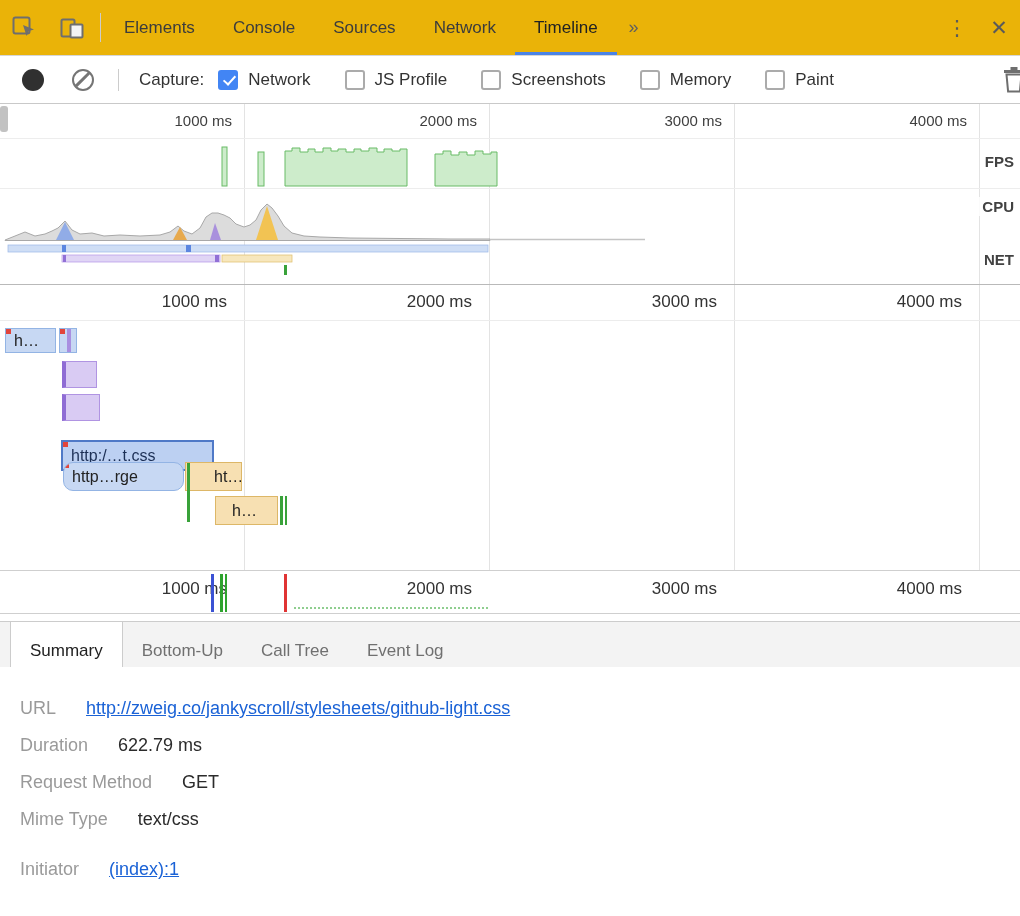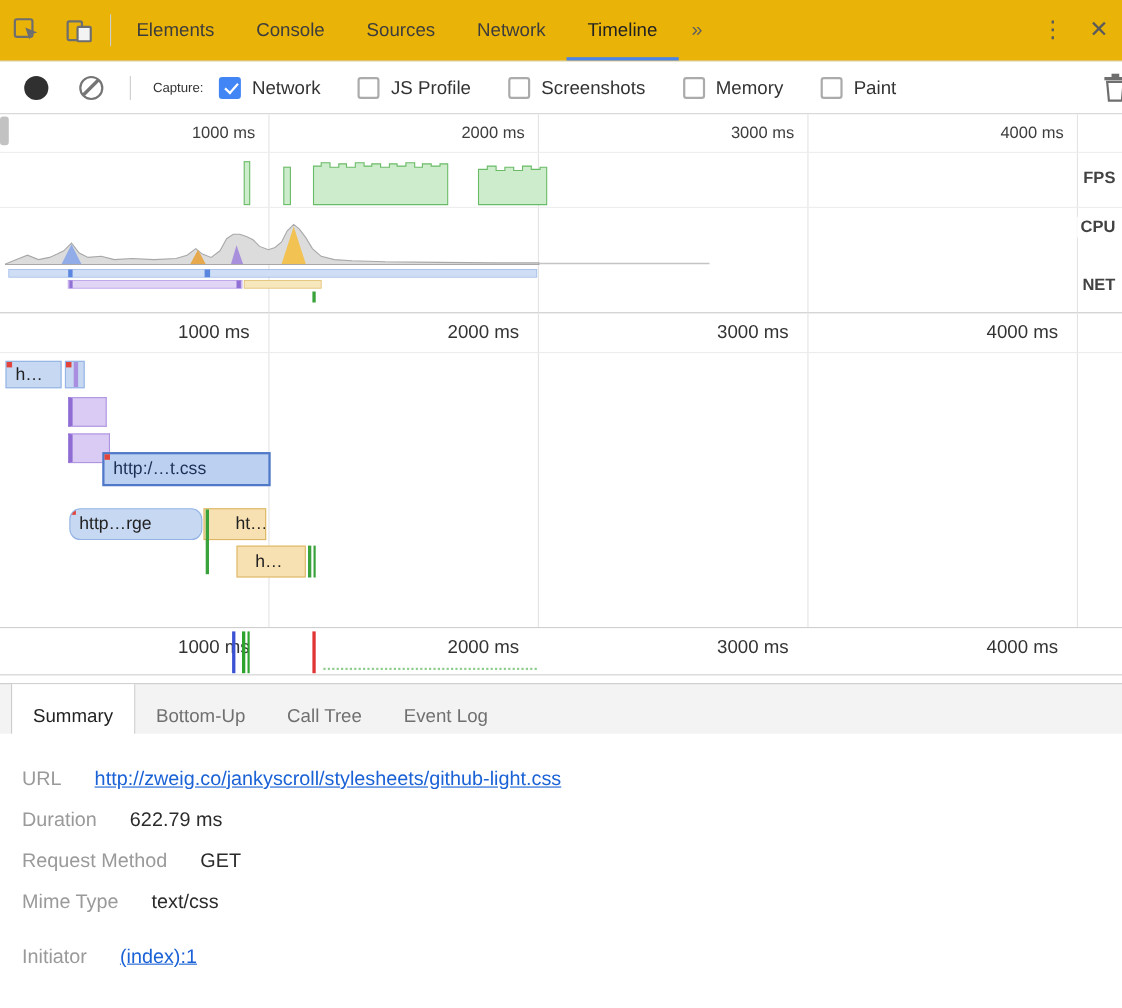--- a/index.html
+++ b/index.html
@@ -18,21 +18,21 @@
   .spacer { flex:1; }
   .glyph-btn { display:flex; align-items:center; justify-content:center; width:42px; font-size:21px; color:#5a5a5a; cursor:pointer; }
 
   
   .toolbar { position:absolute; top:56px; left:0; right:0; height:48px; background:#fff;
              border-bottom:1px solid #c9c9c9; display:flex; align-items:center; }
   .record-dot { width:22px; height:22px; border-radius:50%; background:#303030; margin:0 14px 0 22px; cursor:pointer; }
   .clear-icon { width:22px; height:22px; border:2.5px solid #757575; border-radius:50%; position:relative; margin:0 14px; cursor:pointer; }
   .clear-icon::after { content:""; position:absolute; left:-1px; top:7.5px; width:19px; height:2.5px; background:#757575; transform:rotate(-45deg); }
   .toolbar .vsep { height:22px; margin:0 10px; }
-  .capture-label { font-size:12px; color:#333; margin:0 14px 0 10px; }
+  .capture-label { font-size:17px; color:#333; margin:0 14px 0 10px; }
   .chk-item { display:flex; align-items:center; margin-right:34px; cursor:pointer; }
   .checkbox { width:20px; height:20px; border:2px solid #ababab; border-radius:3px; background:#fff; margin-right:10px; position:relative; flex:0 0 auto; }
   .checkbox.checked { background:#4285f4; border-color:#4285f4; }
   .checkbox.checked::after { content:""; position:absolute; left:5.5px; top:1.5px; width:5px; height:10px;
                              border:solid #fff; border-width:0 2.5px 2.5px 0; transform:rotate(42deg); }
   .chk-label { font-size:17px; color:#333; white-space:nowrap; }
   .trash-btn { margin-left:auto; margin-right:-6px; display:flex; align-items:center; }
 
   
   .overview { position:absolute; top:104px; left:0; right:0; height:181px; background:#fff; border-bottom:1px solid #b9b9b9; }
@@ -230,21 +230,21 @@
       <span class="red-dot"></span>
       <span class="purple-stripe"></span>
       <span></span>
     </div>
     <div class="bar purple" style="left:62px; top:76px; width:35px; height:27px;">
       <span></span>
     </div>
     <div class="bar purple" style="left:62px; top:109px; width:38px; height:27px;">
       <span></span>
     </div>
-    <div class="bar blue-sel" style="left:61px; top:126px; width:153px; height:31px;margin-left:32px;">
+    <div class="bar blue-sel" style="left:61px; top:155px; width:153px; height:31px;">
       <span class="red-dot"></span>
       <span>http:/…t.css</span>
     </div>
     <div class="bar blue" style="left:63px; top:177px; width:121px; height:29px;border-radius:10px;">
       <span class="red-dot"></span>
       <span>http…rge</span>
     </div>
     <div class="bar orange" style="left:185px; top:177px; width:57px; height:29px; padding-left:28px;">
       <span class="green-edge"></span>
       <span>ht…k</span>

